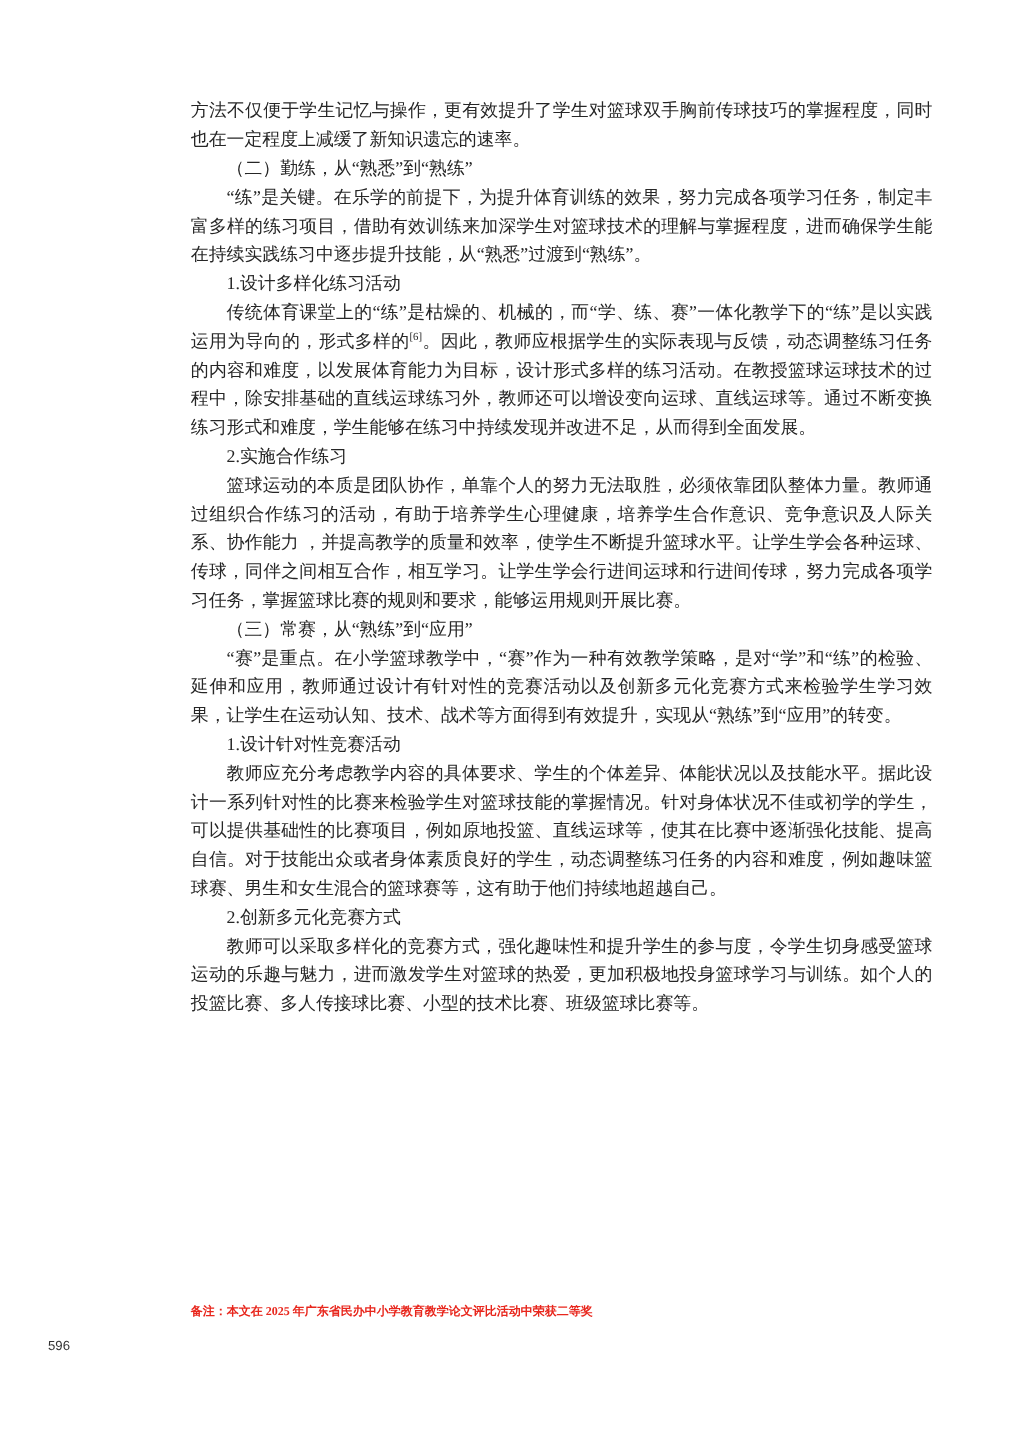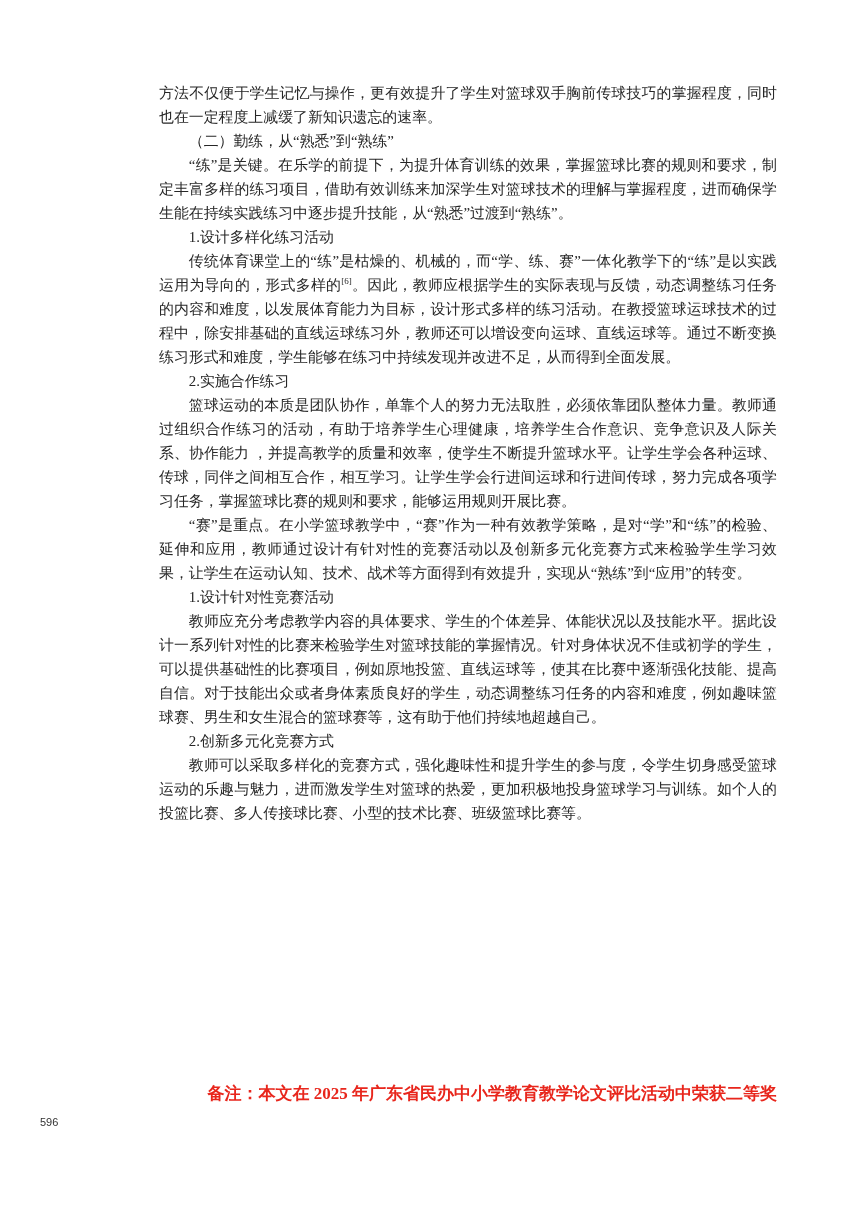--- a/index.html
+++ b/index.html
@@ -33,22 +33,22 @@
   sup.ref {
     font-size: 9px;
     line-height: 0;
     vertical-align: super;
   }
   .award-note {
     position: absolute;
     top: 1083px;
     left: 119px;
     width: 618px;
-    text-align: right;
-    font-size: 17px;
+    text-align: left;
+    font-size: 10px;
     font-weight: bold;
     line-height: 22px;
   }
   .page-number {
     position: absolute;
     top: 1116px;
     left: 0;
     width: 850px;
     text-align: left;
     font-size: 11px;
@@ -59,30 +59,31 @@
 </head>
 <body>
 
 <div class="page" style="color: rgb(38, 38, 38); background: rgb(255, 255, 255);">
   <div class="content">
 
     <p>方法不仅便于学生记忆与操作，更有效提升了学生对篮球双手胸前传球技巧的掌握程度，同时也在一定程度上减缓了新知识遗忘的速率。</p>
 
     <h3 class="indent">（二）勤练，从“熟悉”到“熟练”</h3>
 
-    <p class="indent">“练”是关键。在乐学的前提下，为提升体育训练的效果，掌握篮球比赛的规则和要求，制定丰富多样的练习项目，借助有效训练来加深学生对篮球技术的理解与掌握程度，进而确保学生能在持续实践练习中逐步提升技能，从“熟悉”过渡到“熟练”。</p>
+    <p class="indent">“练”是关键。在乐学的前提下，为提升体育训练的效果，努力完成各项学习任务，制定丰富多样的练习项目，借助有效训练来加深学生对篮球技术的理解与掌握程度，进而确保学生能在持续实践练习中逐步提升技能，从“熟悉”过渡到“熟练”。</p>
 
     <h4 class="indent">1.设计多样化练习活动</h4>
 
     <p class="indent"><span>传统体育课堂上的“练”是枯燥的、机械的，而“学、练、赛”一体化教学下的“练”是以实践运用为导向的，形式多样的</span><sup class="ref">[6]</sup><span>。因此，教师应根据学生的实际表现与反馈，动态调整练习任务的内容和难度，以发展体育能力为目标，设计形式多样的练习活动。在教授篮球运球技术的过程中，除安排基础的直线运球练习外，教师还可以增设变向运球、直线运球等。通过不断变换练习形式和难度，学生能够在练习中持续发现并改进不足，从而得到全面发展。</span></p>
 
     <h4 class="indent">2.实施合作练习</h4>
 
     <p class="indent">篮球运动的本质是团队协作，单靠个人的努力无法取胜，必须依靠团队整体力量。教师通过组织合作练习的活动，有助于培养学生心理健康，培养学生合作意识、竞争意识及人际关系、协作能力 ，并提高教学的质量和效率，使学生不断提升篮球水平。让学生学会各种运球、传球，同伴之间相互合作，相互学习。让学生学会行进间运球和行进间传球，努力完成各项学习任务，掌握篮球比赛的规则和要求，能够运用规则开展比赛。</p>
 
+    <h3 class="indent">（三）常赛，从“熟练”到“应用”</h3>
 
     <p class="indent">“赛”是重点。在小学篮球教学中，“赛”作为一种有效教学策略，是对“学”和“练”的检验、延伸和应用，教师通过设计有针对性的竞赛活动以及创新多元化竞赛方式来检验学生学习效果，让学生在运动认知、技术、战术等方面得到有效提升，实现从“熟练”到“应用”的转变。</p>
 
     <h4 class="indent">1.设计针对性竞赛活动</h4>
 
     <p class="indent">教师应充分考虑教学内容的具体要求、学生的个体差异、体能状况以及技能水平。据此设计一系列针对性的比赛来检验学生对篮球技能的掌握情况。针对身体状况不佳或初学的学生，可以提供基础性的比赛项目，例如原地投篮、直线运球等，使其在比赛中逐渐强化技能、提高自信。对于技能出众或者身体素质良好的学生，动态调整练习任务的内容和难度，例如趣味篮球赛、男生和女生混合的篮球赛等，这有助于他们持续地超越自己。</p>
 
     <h4 class="indent">2.创新多元化竞赛方式</h4>
 
     <p class="indent">教师可以采取多样化的竞赛方式，强化趣味性和提升学生的参与度，令学生切身感受篮球运动的乐趣与魅力，进而激发学生对篮球的热爱，更加积极地投身篮球学习与训练。如个人的投篮比赛、多人传接球比赛、小型的技术比赛、班级篮球比赛等。</p>

